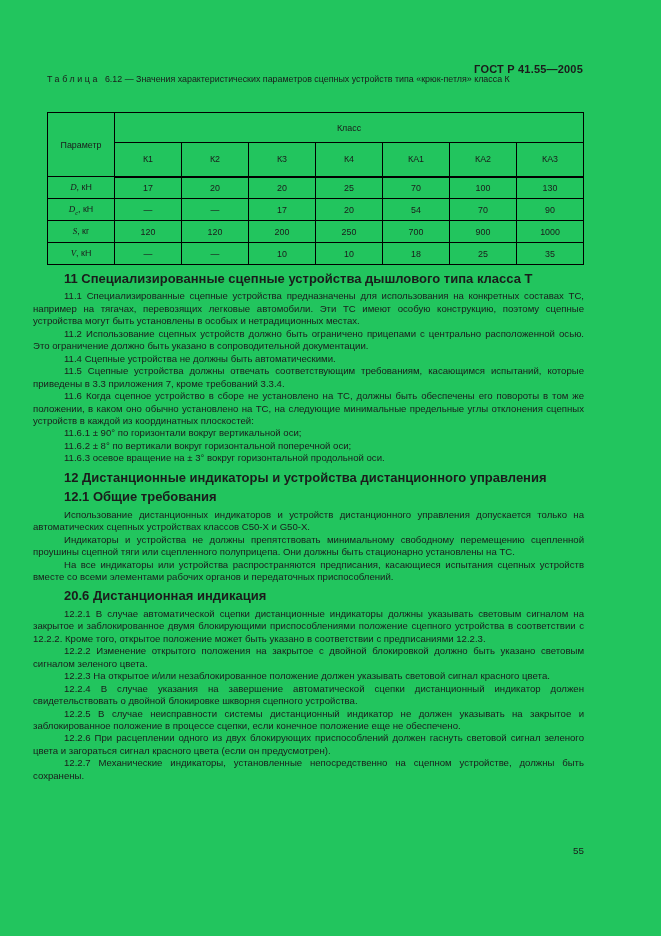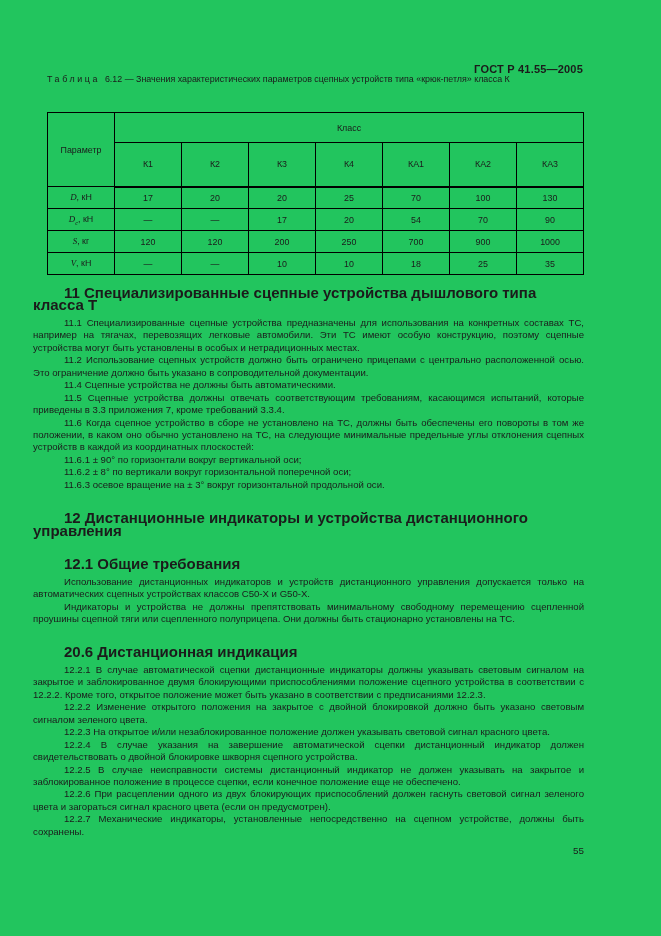--- a/index.html
+++ b/index.html
@@ -25,37 +25,37 @@
   table.params-table {
     position:absolute; top:112px; left:47px; width:537px;
     border-collapse:collapse; table-layout:fixed;
     font-size:8.9px; color:#1b1b1b;
   }
   table.params-table td {
     border:1px solid #000; text-align:center; vertical-align:middle; padding:0 6px;
   }
   td.param-head { width:67px;margin-top:15px; }
   tr.class-title-row td { height:30px; }
-  tr.class-row td { height:44px; border-bottom:2.5px solid #000; }
+  tr.class-row td { height:34px; border-bottom:2.5px solid #000; }
   tr.data-row td { height:22px; }
   .param-cell i {
     font-family:"Liberation Serif", serif; font-style:italic;
   }
   .param-cell sub {
     font-family:"Liberation Serif", serif; font-style:italic;
     font-size:6.5px; vertical-align:sub;
   }
   .content {
     position:absolute; top:266px; left:33px; width:551px;
     font-size:9.6px; line-height:12.45px; text-align:justify;
   }
   .content p.para { text-indent:31px; }
   .content .sec {
-    font-size:15px; font-weight:bold; text-align:left; text-indent:31px;
-    margin-top:21px; margin-bottom:5px;
+    font-size:13px; font-weight:bold; text-align:left; text-indent:31px;
+    margin-top:7px; margin-bottom:5px;
   }
   .page-number {
     position:absolute; top:845px; left:33px; width:551px;
     text-align:right; font-size:9.8px;
   }
 </style>
 </head>
 <body>
 
 <div class="page">
@@ -129,20 +129,21 @@
     <p class="para">11.4 Сцепные устройства не должны быть автоматическими.</p>
     <p class="para">11.5 Сцепные устройства должны отвечать соответствующим требованиям, касающимся испытаний, которые приведены в 3.3 приложения 7, кроме требований 3.3.4.</p>
     <p class="para">11.6 Когда сцепное устройство в сборе не установлено на ТС, должны быть обеспечены его повороты в том же положении, в каком оно обычно установлено на ТС, на следующие минимальные предельные углы отклонения сцепных устройств в каждой из координатных плоскостей:</p>
     <p class="para">11.6.1 ± 90° по горизонтали вокруг вертикальной оси;</p>
     <p class="para">11.6.2 ± 8° по вертикали вокруг горизонтальной поперечной оси;</p>
     <p class="para">11.6.3 осевое вращение на ± 3° вокруг горизонтальной продольной оси.</p>
     <p class="sec">12 Дистанционные индикаторы и устройства дистанционного управления</p>
     <p class="sec">12.1 Общие требования</p>
     <p class="para">Использование дистанционных индикаторов и устройств дистанционного управления допускается только на автоматических сцепных устройствах классов C50-X и G50-X.</p>
     <p class="para">Индикаторы и устройства не должны препятствовать минимальному свободному перемещению сцепленной проушины сцепной тяги или сцепленного полуприцепа. Они должны быть стационарно установлены на ТС.</p>
+    <p class="para">На все индикаторы или устройства распространяются предписания, касающиеся испытания сцепных устройств вместе со всеми элементами рабочих органов и передаточных приспособлений.</p>
     <p class="sec">20.6 Дистанционная индикация</p>
     <p class="para">12.2.1 В случае автоматической сцепки дистанционные индикаторы должны указывать световым сигналом на закрытое и заблокированное двумя блокирующими приспособлениями положение сцепного устройства в соответствии с 12.2.2. Кроме того, открытое положение может быть указано в соответствии с предписаниями 12.2.3.</p>
     <p class="para">12.2.2 Изменение открытого положения на закрытое с двойной блокировкой должно быть указано световым сигналом зеленого цвета.</p>
     <p class="para">12.2.3 На открытое и/или незаблокированное положение должен указывать световой сигнал красного цвета.</p>
     <p class="para">12.2.4 В случае указания на завершение автоматической сцепки дистанционный индикатор должен свидетельствовать о двойной блокировке шкворня сцепного устройства.</p>
     <p class="para">12.2.5 В случае неисправности системы дистанционный индикатор не должен указывать на закрытое и заблокированное положение в процессе сцепки, если конечное положение еще не обеспечено.</p>
     <p class="para">12.2.6 При расцеплении одного из двух блокирующих приспособлений должен гаснуть световой сигнал зеленого цвета и загораться сигнал красного цвета (если он предусмотрен).</p>
     <p class="para">12.2.7 Механические индикаторы, установленные непосредственно на сцепном устройстве, должны быть сохранены.</p>
   </div>
 

